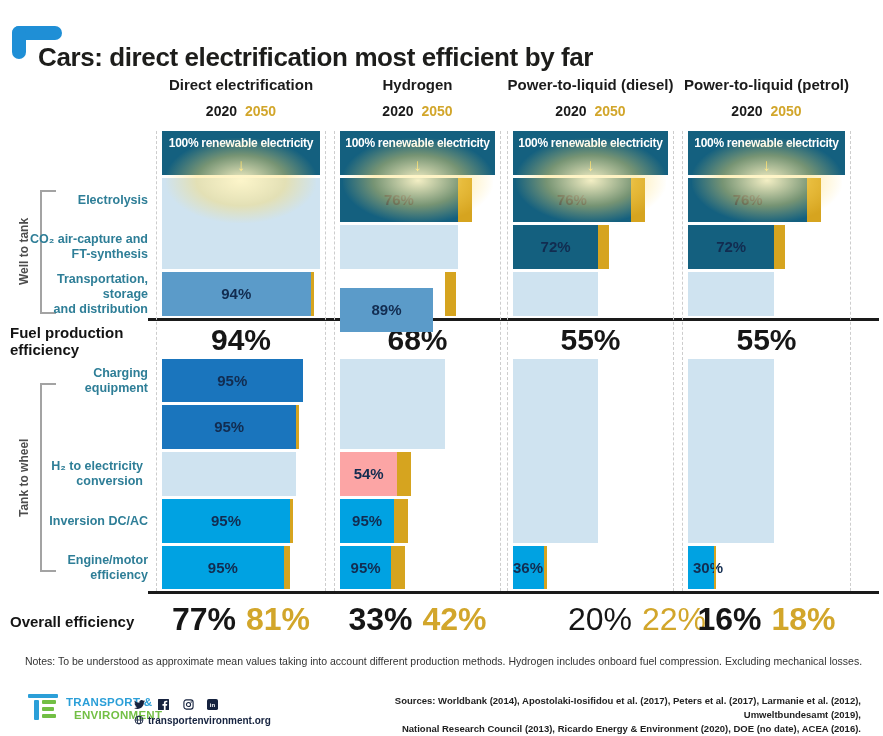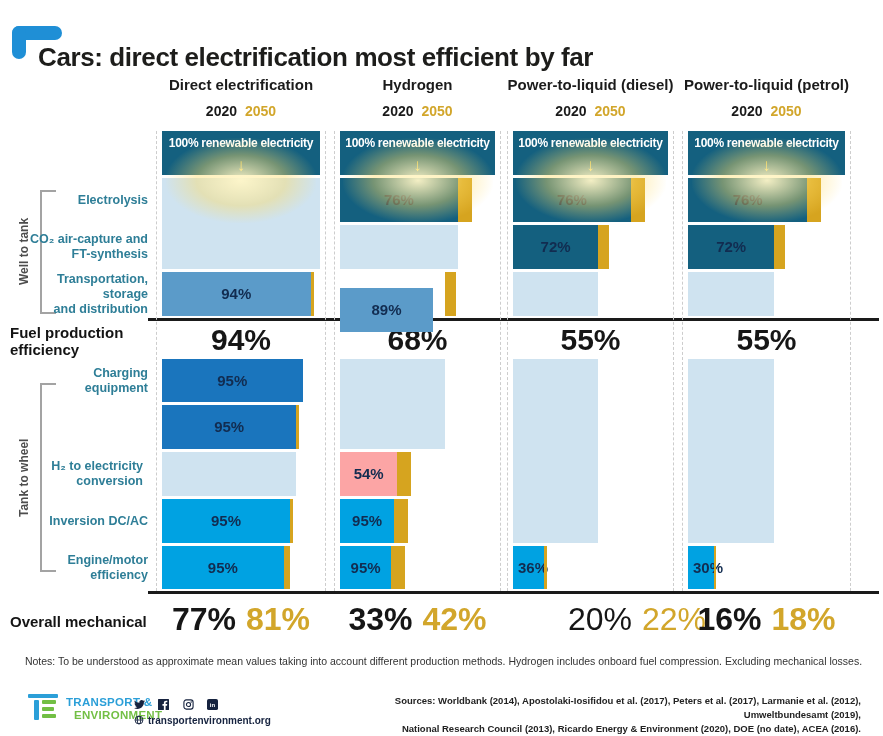--- a/index.html
+++ b/index.html
@@ -47,21 +47,21 @@
 and distribution</div>
   <div class="abs sumlabel preline" style="left:10px;top:324px;width:138px;">Fuel production
 efficiency</div>
   <div class="abs rowlabel preline" style="left:10px;top:366px;width:138px;">Charging
 equipment</div>
   <div class="abs rowlabel preline" style="left:5px;top:459px;width:138px;">H₂ to electricity
 conversion</div>
   <div class="abs rowlabel preline" style="left:10px;top:514px;width:138px;">Inversion DC/AC</div>
   <div class="abs rowlabel preline" style="left:10px;top:553px;width:138px;">Engine/motor
 efficiency</div>
-  <div class="abs sumlabel" style="left:10px;top:613px;width:138px;">Overall mechanical</div>
+  <div class="abs sumlabel" style="left:10px;top:613px;width:138px;">Overall efficiency</div>
 
   <div class="abs thickline" style="left:148px;top:318px;width:731px;"></div>
   <div class="abs thickline" style="left:148px;top:591px;width:731px;"></div>
 
   <div class="abs" id="chart-layer" style="left:0;top:0;width:883px;height:736px;">
       <div style="position: absolute; left: 156px; top: 131px; width: 168px; height: 460px; border-left: 1px dashed rgb(205, 205, 205); border-right: 1px dashed rgb(205, 205, 205);"></div>
       <div style="position: absolute; left: 111px; top: 76px; width: 260px; text-align: center; font-size: 15px; font-weight: 800; color: rgb(27, 27, 27); white-space: nowrap;">Direct electrification</div>
       <div style="position: absolute; left: 161px; top: 103px; width: 160px; text-align: center; font-size: 14px; font-weight: 800; white-space: nowrap;"><span style="color: rgb(26, 26, 26);">2020</span><span style="color: rgb(210, 166, 43); margin-left: 8px;">2050</span></div>
       <div style="position: absolute; left: 162px; top: 131px; width: 158px; height: 44px; background: rgb(20, 96, 127); z-index: 2;">
         <div style="position: absolute; left: 0px; top: 5px; width: 100%; text-align: center; font-size: 12px; font-weight: 700; color: rgb(255, 255, 255); white-space: nowrap; letter-spacing: -0.3px;">100% renewable electricity</div>
@@ -134,21 +134,21 @@
         <div class="barlabel" style="position: absolute; left: 0px; top: 0px; width: 100%; height: 44px; line-height: 44px; text-align: center; padding-left: 0px; white-space: nowrap; z-index: 4;">76%</div>
       </div>
       <div style="position: absolute; left: 630.8px; top: 178px; width: 13.95px; height: 44px; background: rgb(214, 164, 31); z-index: 2;"></div>
       <div style="position: absolute; left: 513px; top: 225px; width: 85.25px; height: 44px; background: rgb(20, 96, 127); z-index: 2;">
         <div class="barlabel" style="position: absolute; left: 0px; top: 0px; width: 100%; height: 44px; line-height: 44px; text-align: center; padding-left: 0px; white-space: nowrap; z-index: 4;">72%</div>
       </div>
       <div style="position: absolute; left: 598.25px; top: 225px; width: 10.85px; height: 44px; background: rgb(214, 164, 31); z-index: 2;"></div>
       <div style="position: absolute; left: 513px; top: 272px; width: 85.25px; height: 44px; background: rgb(207, 227, 240); z-index: 1;"></div>
       <div style="position: absolute; left: 513px; top: 359px; width: 85.25px; height: 184px; background: rgb(207, 227, 240); z-index: 1;"></div>
       <div style="position: absolute; left: 513px; top: 546px; width: 31px; height: 43px; background: rgb(0, 162, 226); z-index: 2;">
-        <div class="barlabel" style="position: absolute; left: 0px; top: 0px; width: auto; height: 43px; line-height: 43px; text-align: left; padding-left: 5px; white-space: nowrap; z-index: 4;">36%</div>
+        <div class="barlabel" style="position: absolute; left: 0px; top: 0px; width: auto; height: 43px; line-height: 43px; text-align: left; white-space: nowrap; z-index: 4;">36%</div>
       </div>
       <div style="position: absolute; left: 544px; top: 546px; width: 3.1px; height: 43px; background: rgb(214, 164, 31); z-index: 2;"></div>
       <div style="position: absolute; left: 515.5px; top: 138px; width: 150px; height: 85px; z-index: 5; pointer-events: none; background: radial-gradient(rgba(255, 246, 200, 0.95) 0%, rgba(255, 220, 100, 0.42) 42%, rgba(255, 220, 100, 0) 72%);"></div>
       <div style="position: absolute; left: 513px; top: 321px; width: 155px; height: 37px; line-height: 37px; text-align: center; font-size: 30px; font-weight: 800; color: rgb(22, 22, 22);">55%</div>
       <div style="position: absolute; left: 535px; top: 596px; width: 171px; height: 46px; line-height: 46px; text-align: right; font-size: 32px; font-weight: 400; white-space: nowrap;"><span style="color: rgb(22, 22, 22);">20%</span><span style="color: rgb(210, 166, 43); margin-left: 10px;">22%</span></div>
       <div style="position: absolute; left: 682px; top: 131px; width: 167px; height: 460px; border-left: 1px dashed rgb(205, 205, 205); border-right: 1px dashed rgb(205, 205, 205);"></div>
       <div style="position: absolute; left: 636.5px; top: 76px; width: 260px; text-align: center; font-size: 15px; font-weight: 800; color: rgb(27, 27, 27); white-space: nowrap;">Power-to-liquid (petrol)</div>
       <div style="position: absolute; left: 686.5px; top: 103px; width: 160px; text-align: center; font-size: 14px; font-weight: 800; white-space: nowrap;"><span style="color: rgb(26, 26, 26);">2020</span><span style="color: rgb(210, 166, 43); margin-left: 8px;">2050</span></div>
       <div style="position: absolute; left: 688px; top: 131px; width: 157px; height: 44px; background: rgb(20, 96, 127); z-index: 2;">
         <div style="position: absolute; left: 0px; top: 5px; width: 100%; text-align: center; font-size: 12px; font-weight: 700; color: rgb(255, 255, 255); white-space: nowrap; letter-spacing: -0.3px;">100% renewable electricity</div>

